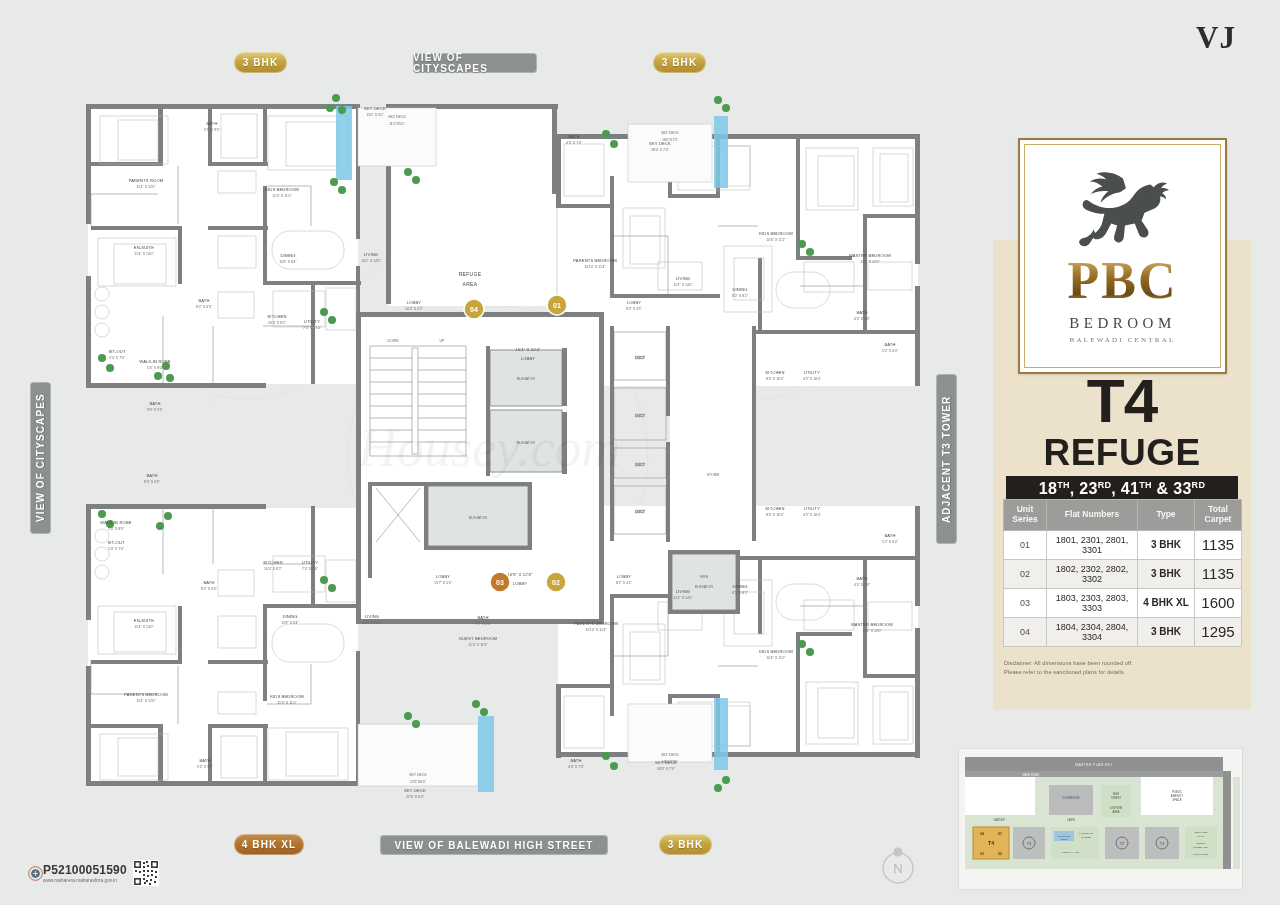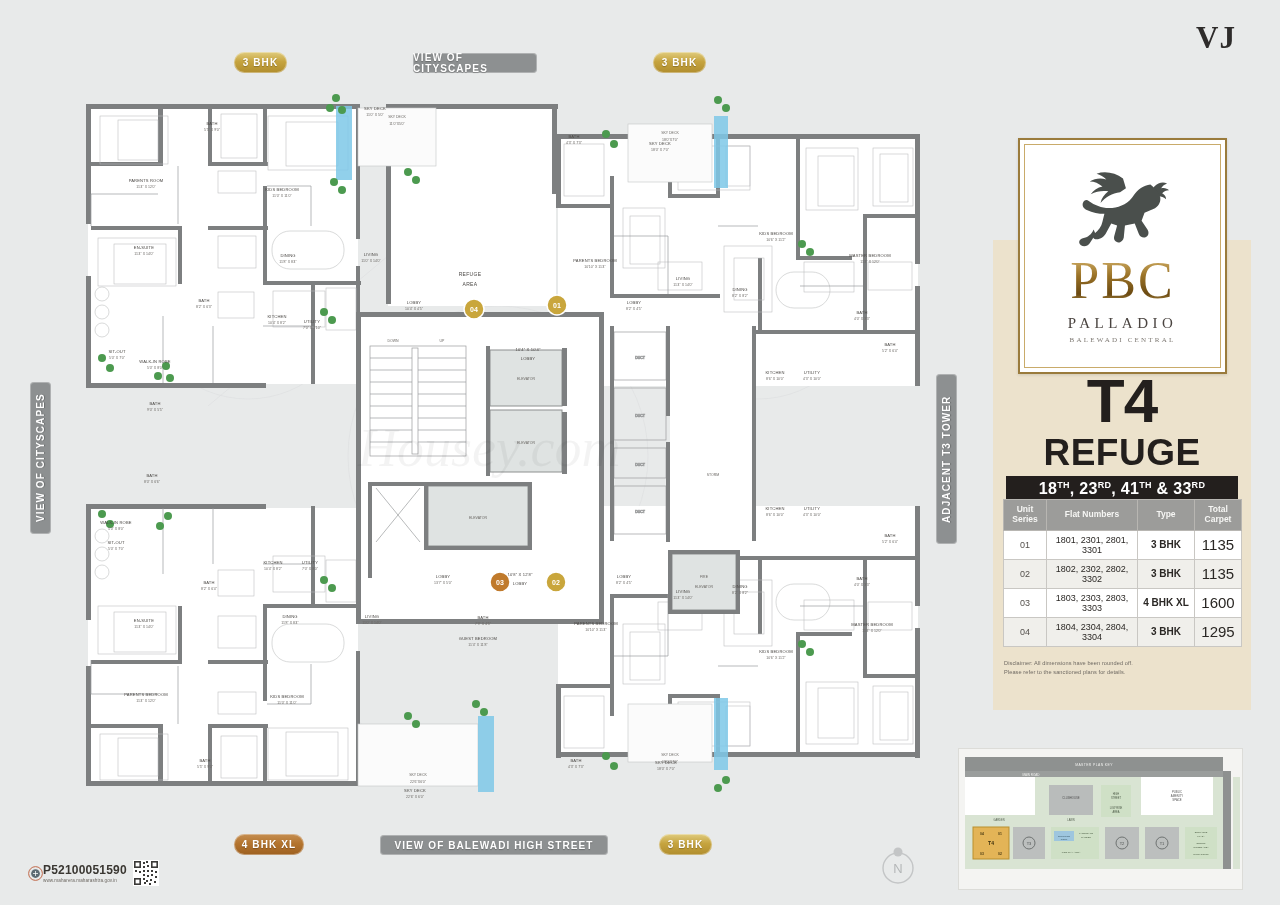--- a/index.html
+++ b/index.html
@@ -72,21 +72,21 @@
     box-shadow:0 1px 3px rgba(0,0,0,.12);
   }
   .logo-inner{
     position:absolute;inset:4px;border:1px solid #c9ab6a;
     display:flex;flex-direction:column;align-items:center;justify-content:flex-start;
     padding-top:14px;box-sizing:border-box;
   }
   .pegasus{width:118px;height:92px;}
   .pbc{
     font-family:"Liberation Serif", serif;
-    font-size:52px;font-weight:400;letter-spacing:2px;line-height:1;
+    font-size:52px;font-weight:700;letter-spacing:2px;line-height:1;
     margin-top:4px;
     background:linear-gradient(180deg,#d9b871 0%,#9a7226 40%,#6b4a12 75%,#c9a759 100%);
     -webkit-background-clip:text;background-clip:text;color:transparent;
   }
   .palladio{
     font-family:"Liberation Serif", serif;
     font-size:15px;letter-spacing:4.5px;color:#4a4440;margin-top:8px;
   }
   .balewadi{
     font-family:Liberation Serif, serif;
@@ -686,21 +686,21 @@
                    c-3,2 -2,6 2,6 c4,0 8,-3 10,-7 l5,-9 l6,2 l-3,11 c-1,4 2,7 6,6 c3,-1 4,-4 4,-7
                    l1,-10 l10,-2 l4,10 c1,3 4,5 7,4 c3,-1 4,-5 2,-8 l-6,-9 l3,-8 l9,-4
                    c5,-2 8,-7 7,-12 c-1,-5 -5,-9 -10,-13 z"></path>
           <path d="M60,20 c-8,-6 -18,-8 -27,-5 c4,1 7,3 10,6 c-6,-2 -12,-1 -17,2
                    c5,0 9,2 13,5 c-5,1 -9,4 -12,8 c6,-3 12,-4 18,-3 c-4,3 -7,7 -8,12
                    c5,-6 12,-10 20,-11 l6,-4 z"></path>
           <path d="M30,72 c-2,5 -6,8 -11,9 c-4,1 -5,5 -2,7 c3,2 7,1 9,-2 l6,-9 z"></path>
         </g>
       </svg>
       <div class="pbc">PBC</div>
-      <div class="palladio">PALLADIO</div>
+      <div class="palladio">BEDROOM</div>
       <div class="balewadi">BALEWADI CENTRAL</div>
     </div>
   </div>
 
   <div class="t4">T4</div>
   <div class="refuge">REFUGE</div>
   <div class="floors">
     <span id="floors-text"><span>18</span><sup>TH</sup><span>, </span><span>23</span><sup>RD</sup><span>, </span><span>41</span><sup>TH</sup><span> &amp; </span><span>33</span><sup>RD</sup></span>
   </div>
 

